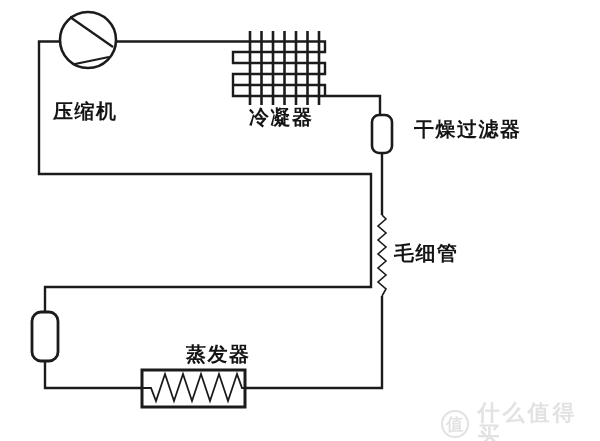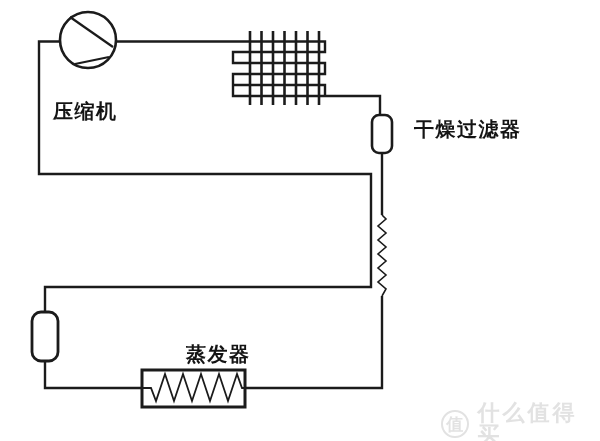--- a/index.html
+++ b/index.html
@@ -85,21 +85,23 @@
 
       <g>
         <rect x="142" y="370" width="103" height="37" fill="#fff" stroke-width="3"></rect>
         <path stroke-width="1.8" d="M142,388 H151 L156,401 L165,374 L174,401 L183,374 L192,401 L201,374
                  L210,401 L219,374 L228,401 L237,374 L242,388 H245"></path>
       </g>
     </g>
   </svg>
 
   <div class="lbl lbl-compressor">压缩机</div>
+  <div class="lbl lbl-condenser">冷凝器</div>
   <div class="lbl lbl-dry-filter">干燥过滤器</div>
+  <div class="lbl lbl-capillary">毛细管</div>
   <div class="lbl lbl-evaporator">蒸发器</div>
 
   <div class="wm">
     <span class="wm-logo">值</span>
     <span class="wm-text">什么值得买</span>
   </div>
 
 </div>
 
 </body></html>

